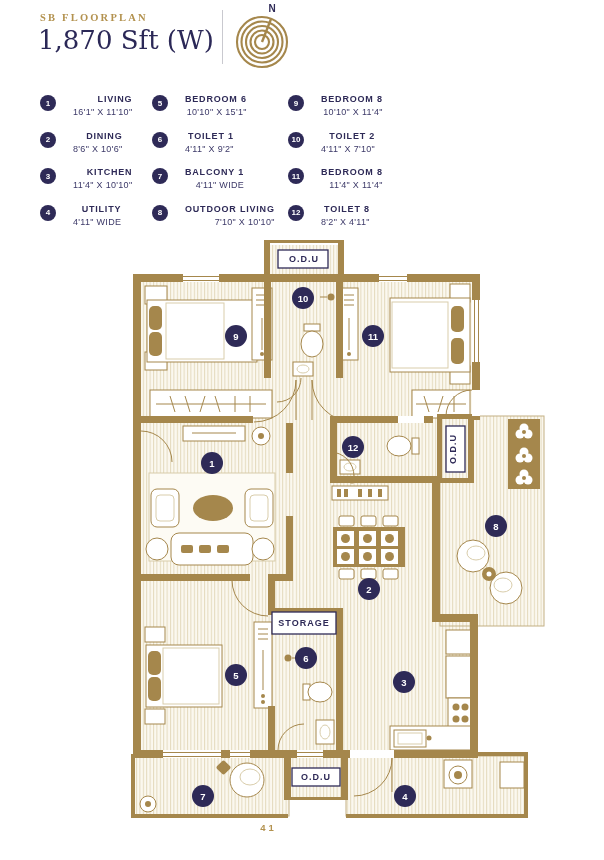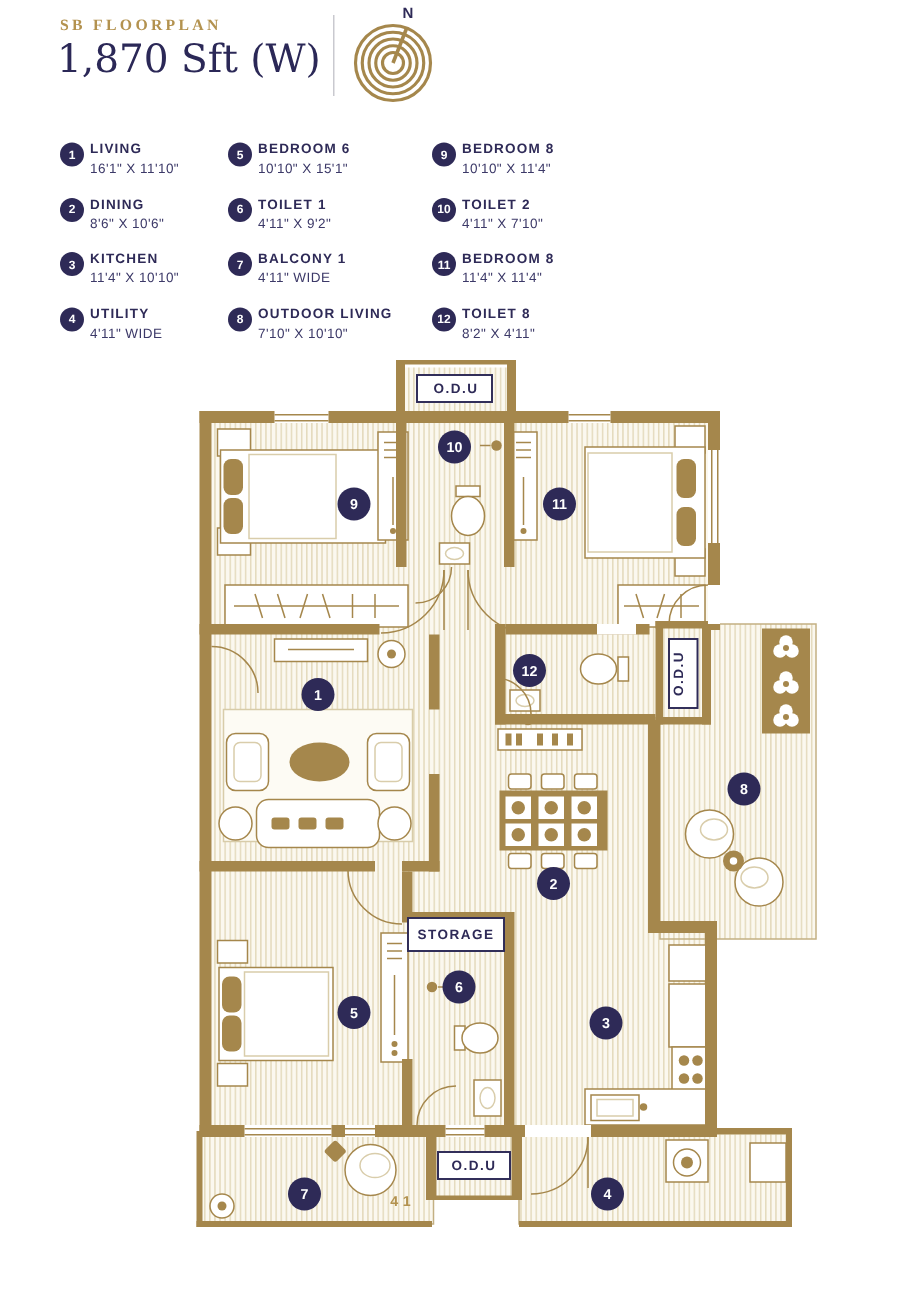--- a/index.html
+++ b/index.html
@@ -4,24 +4,24 @@
 <style>
   html,body{margin:0;padding:0;background:#fff;}
   body{width:604px;height:860px;position:relative;font-family:"Liberation Sans",sans-serif;overflow:hidden;}
   .eyebrow{position:absolute;left:40px;top:12px;font-size:10.5px;font-weight:bold;letter-spacing:2.2px;color:#b3924f;font-family:Liberation Serif, serif;}
   .bigtitle{position:absolute;left:38px;top:25px;font-family:"DejaVu Serif",serif;font-size:26px;color:#2b2857;}
   .hdr-divider{position:absolute;left:222px;top:10px;width:1px;height:54px;background:#c9c9cf;}
   .compass{position:absolute;left:230px;top:0px;}
   .legend{position:absolute;left:40px;top:94px;display:grid;grid-template-columns:112px 136px 160px;grid-template-rows:repeat(4,36.5px);grid-auto-flow:column;}
   .li{display:flex;align-items:flex-start;}
   .li .dot{width:16px;height:16px;border-radius:50%;background:#2e2a57;color:#fff;font-size:8px;font-weight:bold;display:flex;align-items:center;justify-content:center;flex:0 0 16px;margin-top:1px;}
-  .li .txt{margin-left:4px;}
+  .li .txt{margin-left:17px;text-align:right;}
   .li .nm{font-size:9px;font-weight:bold;letter-spacing:.8px;color:#2e2a57;}
   .li .dm{font-size:9px;letter-spacing:.3px;color:#3c3968;margin-top:3px;}
-  .pageno{position:absolute;left:0;top:796px;width:537px;text-align:center;font-size:9.5px;font-weight:bold;letter-spacing:3px;color:#b3924f;}
+  .pageno{position:absolute;left:0;top:822px;width:537px;text-align:center;font-size:9.5px;font-weight:bold;letter-spacing:3px;color:#b3924f;}
   .plan{position:absolute;left:0;top:0;}
   .wall{fill:#a5874c;}
   .floor{fill:url(#hatch);}
   .floorb{fill:url(#hatch);stroke:#c3b083;stroke-width:1;}
   .furn{fill:#fff;stroke:#a5874c;stroke-width:1;}
   .furnl{fill:#fff;stroke:#d9cdab;stroke-width:1;}
   .gold{fill:#a5874c;}
   .arc{fill:none;stroke:#a5874c;stroke-width:1;}
   .wline{stroke:#a5874c;stroke-width:1;fill:none;}
   .rug{fill:#fdfbf4;stroke:#d8cca9;stroke-width:1;}

